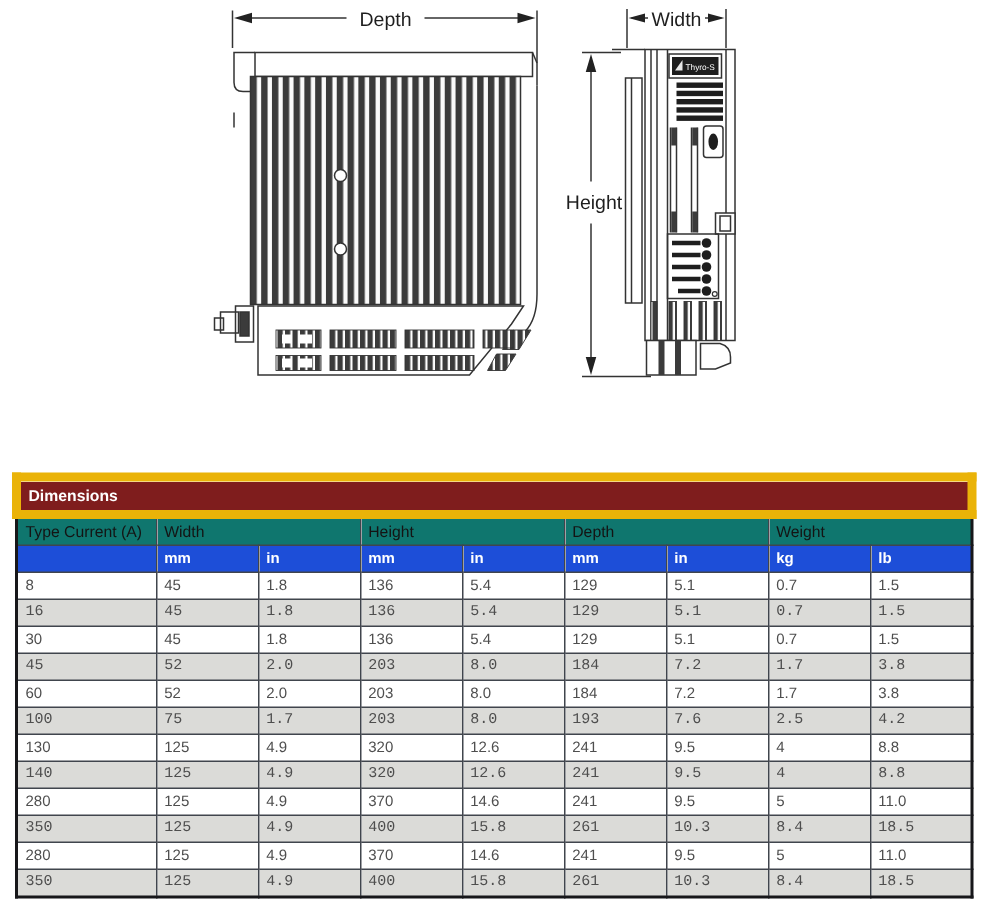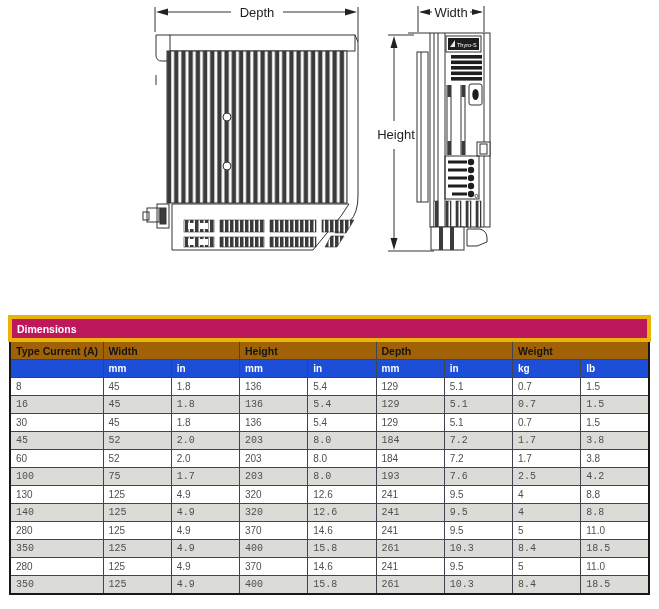--- a/index.html
+++ b/index.html
@@ -7,23 +7,23 @@
   .page{position:relative;width:659px;height:449px;}
   svg{display:block;}
   .dim-label{font-family:"Liberation Sans",sans-serif;font-size:13px;fill:#1e1e1e;}
   .tiny-label{font-family:"Liberation Sans",sans-serif;font-size:5.5px;fill:#ffffff;}
 
   table.dims{border-collapse:collapse;table-layout:fixed;width:643px;margin:7px 8px 0 8px;
              border:2px solid #17171a;font-size:10px;}
   col.c0{width:93px;}
   th,td{border:1px solid #40454d;padding:2px 2px 2px 5px;text-align:left;height:13px;
         overflow:hidden;white-space:nowrap;}
-  tr.title-row th{background:#be185d;color:#fff;font-weight:bold;font-size:10.5px;
-                  padding-top:3px;padding-bottom:3px;border:4px solid #eab308;}
-  tr.group-row th{background:#a16207;color:#141414;font-weight:bold;font-size:10.5px;}
+  tr.title-row th{background:#7f1d1d;color:#fff;font-weight:bold;font-size:10.5px;
+                  padding-top:3px;padding-bottom:3px;border:6px solid #eab308;}
+  tr.group-row th{background:#0f766e;color:#141414;font-weight:normal;font-size:10.5px;}
   tr.units-row th{background:#1d4ed8;color:#ffffff;font-weight:bold;}
   tbody td{color:#4e4e4e;background:#ffffff;}
   tbody tr.alt td{background:#dbdbd8;font-family:Liberation Mono, monospace;}
 </style>
 </head>
 <body>
 
 <div class="page">
 
   <svg width="659" height="308" viewBox="0 0 659 308">

